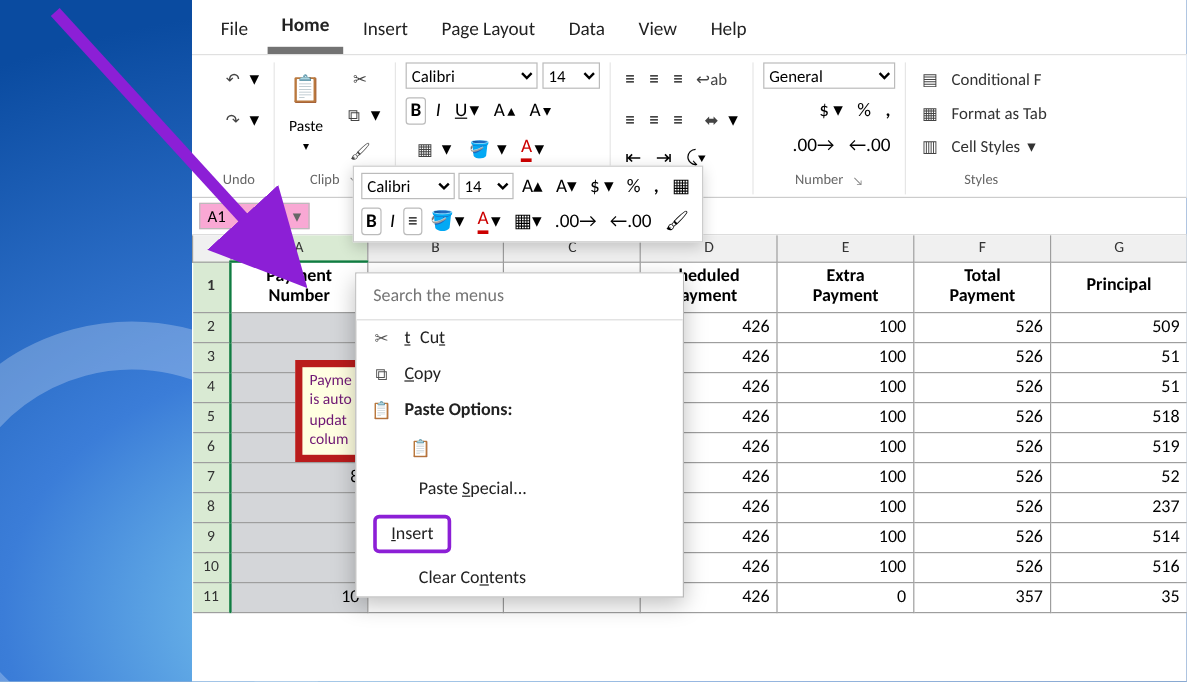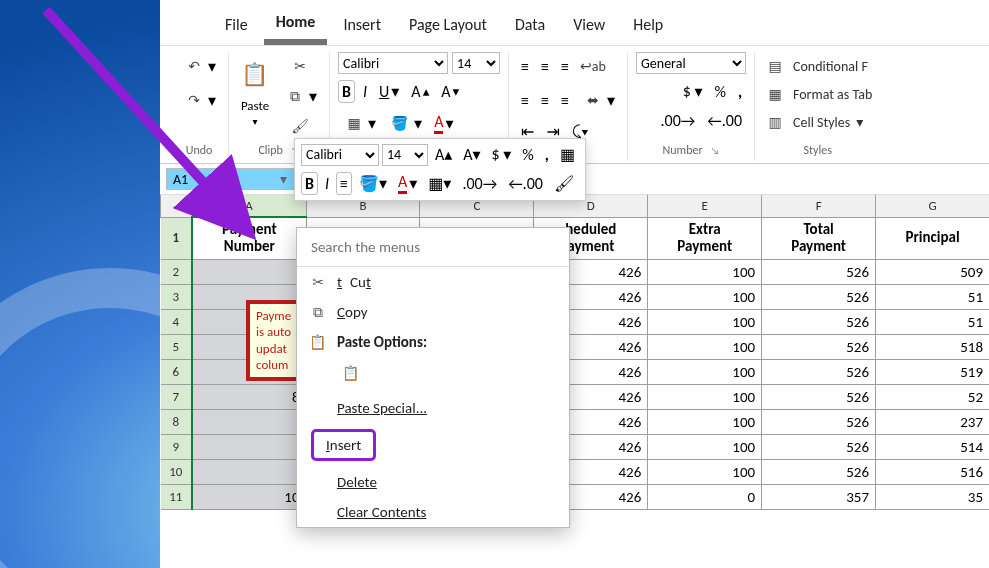--- a/index.html
+++ b/index.html
@@ -2,21 +2,21 @@
 <html><head>
 <meta charset="utf-8">
 <style>
 * { box-sizing: border-box; margin: 0; padding: 0; font-family: "Segoe UI", Calibri, sans-serif; }
 body { background: linear-gradient(135deg, #4a8fd6 0%, #1e5ba8 100%); width: 989px; height: 568px; overflow: hidden; position: relative; }
 .desktop-bg { position: absolute; inset: 0; background: radial-gradient(ellipse at 30% 90%, #84d3f2 0%, #3b7dd8 30%, #0a4ba0 70%); }
 .desktop-bg::before { content:""; position:absolute; left:-80px; bottom:-80px; width:300px; height:300px; border:40px solid rgba(255,255,255,0.25); border-radius:50%; transform:rotate(-15deg);}
 .excel-window { position: absolute; left: 160px; top: 0; right: 0; bottom: 0; background: #fff; display: flex; flex-direction: column; }
 
 
-.menubar { display: flex; align-items: center; gap: 4px; padding: 6px 12px 0; font-size: 16px; color: #222; margin-left: 41px; }
+.menubar { display: flex; align-items: center; gap: 4px; padding: 6px 12px 0; font-size: 16px; color: #222; }
 .menubar .mitem { padding: 6px 12px 8px; cursor: pointer; }
 .menubar .mitem.active { border-bottom: 6px solid #737373; font-weight: 700; }
 
 
 .ribbon { display: flex; border-top: 1px solid #e0e0e0; border-bottom: 1px solid #ccc; padding: 6px 10px 2px; gap: 0; background: #fff; }
 .rgroup { display: flex; flex-direction: column; align-items: center; padding: 0 8px; border-right: 1px solid #e6e6e6; }
 .rgroup:last-child { border-right: none; }
 .rgroup .groupbody { display: flex; align-items: flex-start; gap: 6px; min-height: 88px; }
 .rgroup .glabel { font-size: 12px; color: #666; padding: 3px 0 2px; display:flex; align-items:center; gap:8px;}
 .rgroup .glabel .launcher { font-size:10px; color:#888;}
@@ -27,21 +27,21 @@
 .btn { border:1px solid transparent; padding:1px 3px; border-radius:3px; display:inline-flex; align-items:center; gap:2px; cursor:pointer;}
 .btn.boxed { border:1px solid #bbb;}
 select.combo { border:1px solid #bbb; background:#fff; font-size:14px; height:22px;}
 
 
 .mini-toolbar { position:absolute; left:294px; top:138px; background:#fff; border:1px solid #ccc; box-shadow:0 4px 12px rgba(0,0,0,0.2); padding:4px 6px; display:flex; flex-direction:column; gap:4px; z-index:40;}
 .mini-toolbar .row { display:flex; gap:3px; align-items:center;}
 
 
 .namebar { display:flex; align-items:center; gap:6px; padding:4px 6px; border-bottom:1px solid #ddd;}
-.namebox { border:1px solid #bbb; width:128px; height:22px; display:flex; align-items:center; padding:0 6px; font-size:14px; background:#7dd3fc;}
+.namebox { border:1px solid #bbb; width:92px; height:22px; display:flex; align-items:center; padding:0 6px; font-size:14px; background:#f9a8d4;}
 .namebox .dd { margin-left:auto; color:#666;}
 
 
 .gridwrap { flex:1; overflow:hidden; position:relative;}
 table.sheet { border-collapse:collapse; table-layout:fixed; width: 830px;}
 .sheet th, .sheet td { border:1px solid #9e9e9e; font-size:15px; height:25px; }
 .sheet thead th { background:#f0f0f0; font-weight:normal; color:#333; text-align:center; border-top:none; height:22px; font-size:13px;}
 .sheet thead th.sel { background:#d9ead3; border-bottom:2px solid #107c41;}
 .sheet .rownum { background:#f0f0f0; text-align:center; width:30px; font-size:13px; color:#333; border-left:none;}
 .sheet .rownum.selall { background:#d9ead3; border-right:2px solid #107c41;}
@@ -51,29 +51,29 @@
 .sheet thead th:nth-child(1){width:30px;}
 .sheet thead th:nth-child(2){width:108px;}
 .sheet thead th:nth-child(3){width:108px;}
 .sheet thead th:nth-child(4){width:108px;}
 .sheet thead th:nth-child(5){width:108px;}
 .sheet thead th:nth-child(6){width:108px;}
 .sheet thead th:nth-child(7){width:108px;}
 .sheet thead th:nth-child(8){width:108px;}
 
 
-.note { position:absolute; left:246px; top:300px; width:58px; background:#ffffe1; border:4px solid #b91c1c; font-size:13px; padding:4px 6px; color:#b91c1c; z-index:35; overflow:hidden; line-height:1.25; white-space:nowrap;}
+.note { position:absolute; left:246px; top:300px; width:58px; background:#ffffe1; border:6px solid #b91c1c; font-size:13px; padding:4px 6px; color:#701a75; z-index:35; overflow:hidden; line-height:1.25; white-space:nowrap;}
 
 
 .ctxmenu { position:absolute; left:296px; top:227px; width:274px; background:#fff; border:1px solid #bababa; box-shadow:0 6px 18px rgba(0,0,0,0.25); z-index:50; font-size:15px; color:#222;}
 .ctxmenu .search { border:none; border-bottom:1px solid #ddd; padding:10px 14px; width:100%; font-size:15px; color:#888; outline:none;}
 .ctxmenu .citem { display:flex; align-items:center; gap:8px; padding:6px 14px 6px 10px; cursor:pointer;}
 .ctxmenu .citem .cicn { width:22px; text-align:center; font-size:14px; color:#555;}
 .ctxmenu .citem.bold { font-weight:600;}
-.ctxmenu .citem.indent { padding-left:40px;text-decoration:underline;}
+.ctxmenu .citem.indent { padding-left:52px;}
 .ctxmenu .subrow { padding:4px 14px 8px 42px;}
 .ctxmenu .highlight { display:inline-block; border:3px solid #8c1fd6; border-radius:5px; padding:4px 12px;}
 .ctxmenu u { text-decoration:underline;}
 
 
 .arrow { position:absolute; left:26px; top:0; width:230px; height:240px; z-index:60; pointer-events:none;}
 
 
 .rightstack { display:flex; flex-direction:column; gap:4px; font-size:14px; color:#333; padding-top:2px;}
 .rightstack .ritem { display:flex; align-items:center; gap:6px;}
@@ -423,18 +423,15 @@
       <span>Paste Options:</span>
     </div>
   <div class="subrow"><span class="ico">📋</span></div>
   <div class="citem indent">
       <span>Paste <u>S</u>pecial...</span>
     </div>
   <div style="padding:6px 14px;">
     <span class="highlight"><u>I</u>nsert</span>
   </div>
   <div class="citem indent">
-      <span><u>D</u>elete</span>
-    </div>
-  <div class="citem indent">
       <span>Clear Co<u>n</u>tents</span>
     </div>
 </div>
 
 </body></html>

